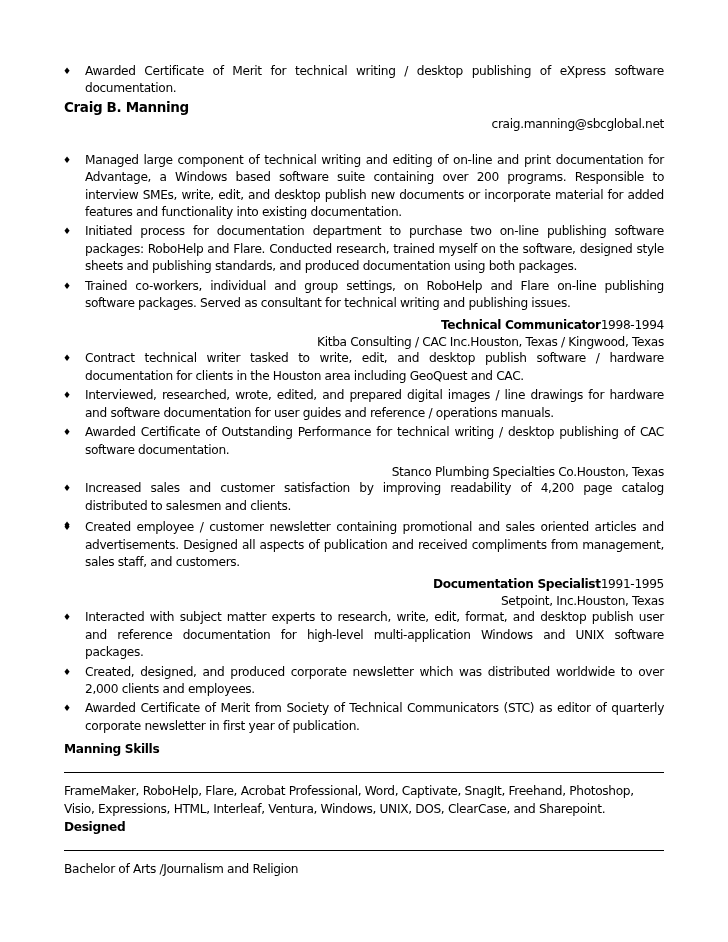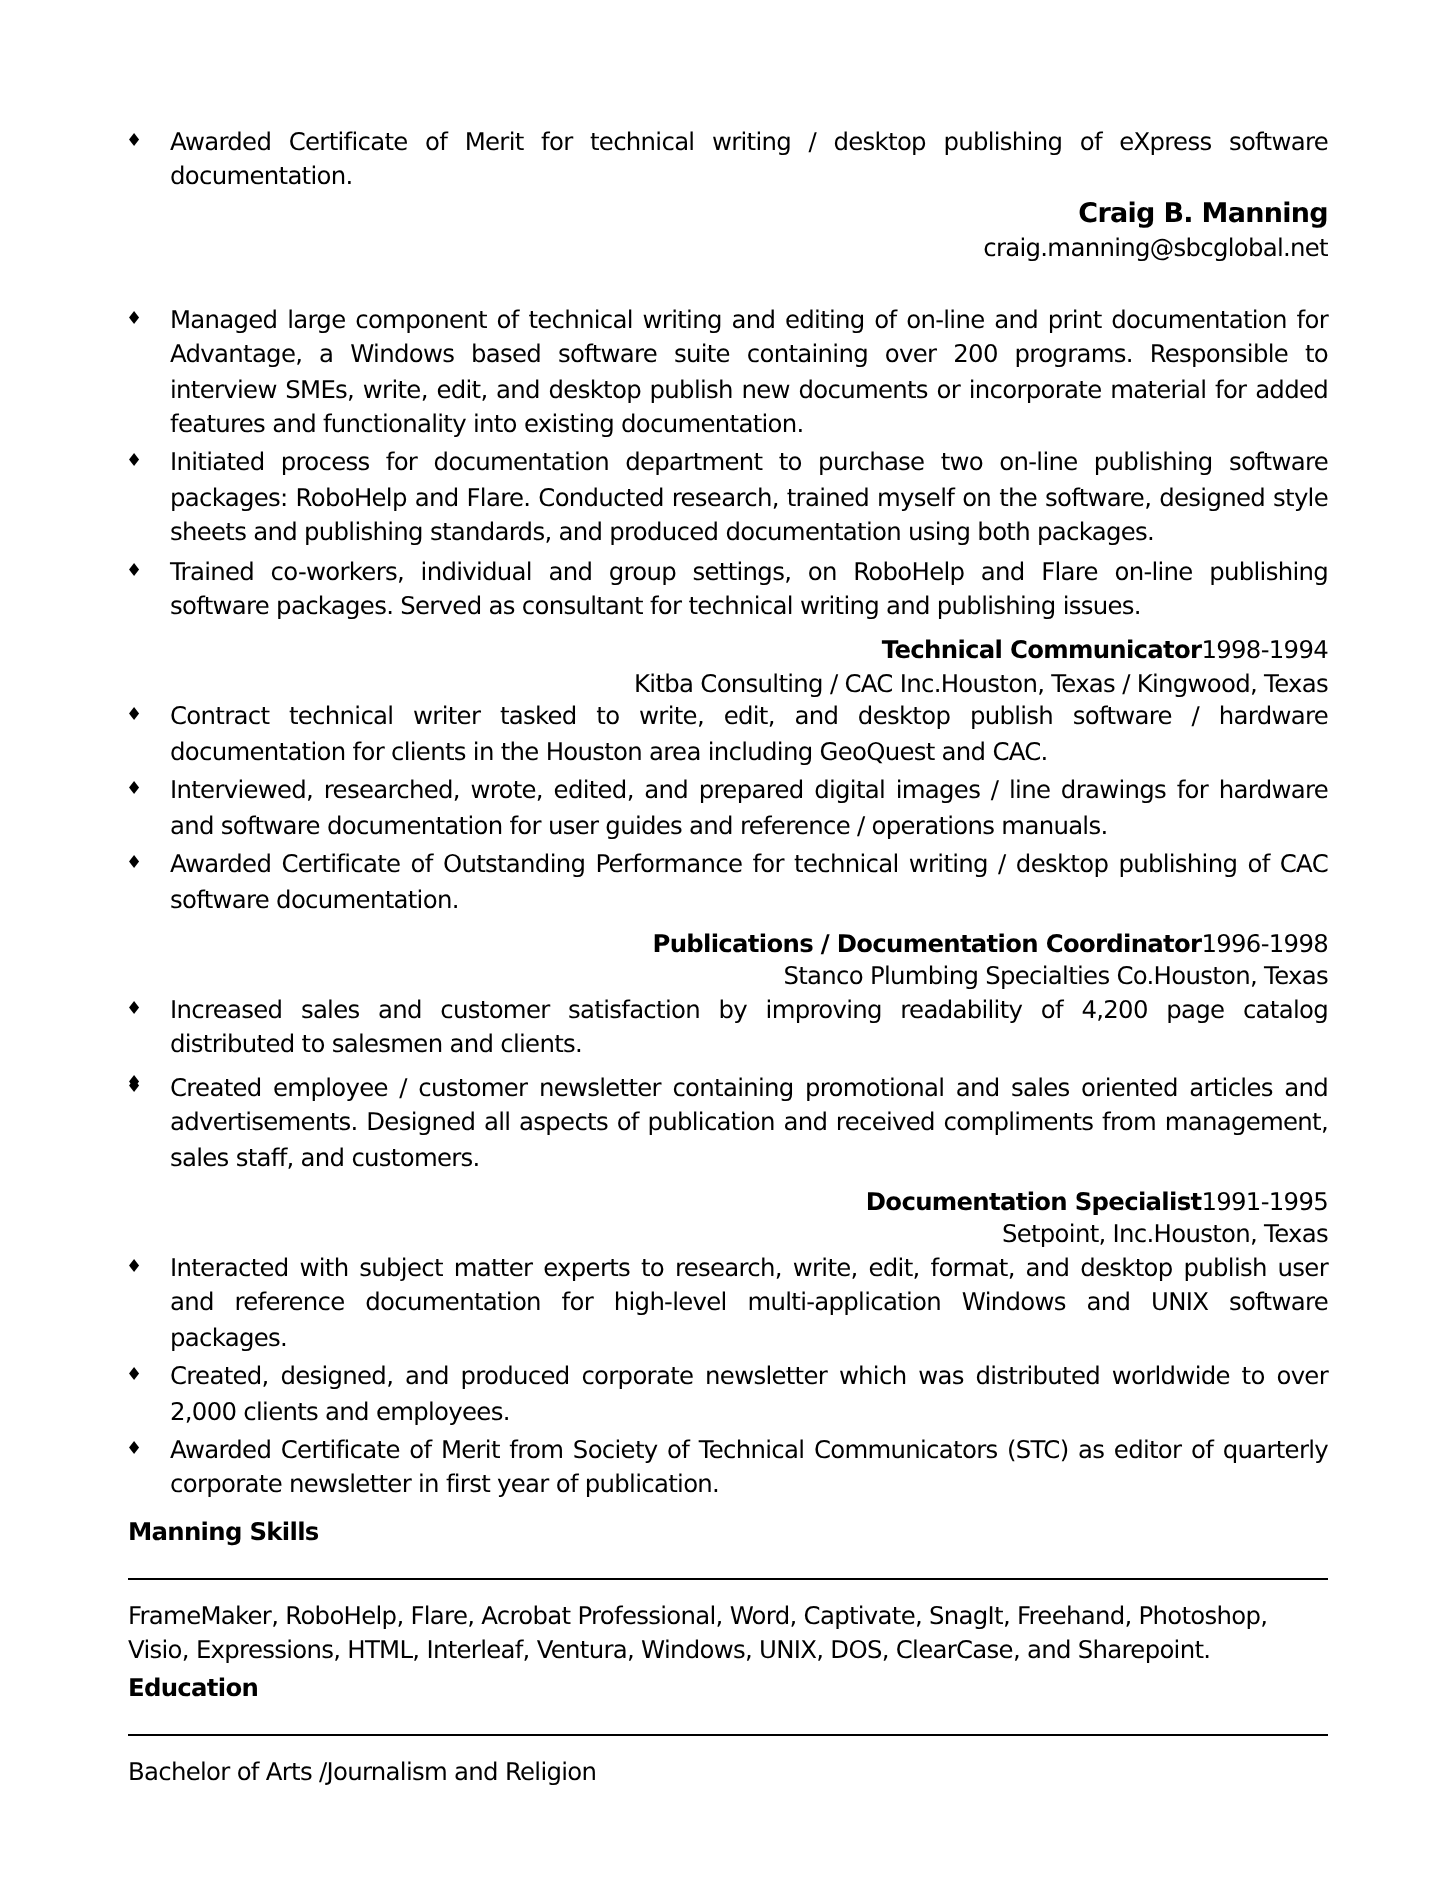--- a/index.html
+++ b/index.html
@@ -1,21 +1,21 @@
 <!DOCTYPE html>
 <html><head>
   <meta charset="utf-8">
   <style>
     html, body { margin:0; padding:0; background:#ffffff; }
     body { width:728px; height:942px; position:relative; overflow:hidden;
       font-family:"DejaVu Sans", sans-serif; color:#000; font-size:12.2px; letter-spacing:-0.35px; }
     .page { position:absolute; left:64px; top:0; width:600px; }
     .bullet { position:relative; padding-left:21px; line-height:17.4px; text-align:justify; }
     .bullet .dia { position:absolute; left:-1px; top:0; font-size:9px; }
-    .name { text-align:right; font-weight:bold; font-size:13.5px; line-height:18px; }
+    .name { text-align:left; font-weight:bold; font-size:13.5px; line-height:18px; }
     .email { text-align:right; line-height:16px; }
     .row { display:flex; justify-content:flex-end; line-height:16.5px; }
     .row .b { font-weight:bold; }
     .section { font-weight:bold; line-height:18px; }
     .rule { border-top:1.3px solid #000; }
     .plain { line-height:17.4px; }
   </style>
 </head>
 <body>
 
@@ -45,24 +45,20 @@
     <div class="bullet"><span class="dia">♦</span><span>Contract technical writer tasked to write, edit, and desktop publish software / hardware documentation for clients in the Houston area including GeoQuest and CAC.</span></div>
     <div style="height:2px"></div>
     <div class="bullet"><span class="dia">♦</span><span>Interviewed, researched, wrote, edited, and prepared digital images / line drawings for hardware and software documentation for user guides and reference / operations manuals.</span></div>
     <div style="height:2px"></div>
     <div class="bullet"><span class="dia">♦</span><span>Awarded Certificate of Outstanding Performance for technical writing / desktop publishing of CAC software documentation.</span></div>
   </div>
   <div style="height:5px"></div>
 
   <div>
     <div class="row">
-        <span class="b">Publications / Documentation Coordinator</span>
-        <span>1996-1998</span>
-      </div>
-    <div class="row">
         <span>Stanco Plumbing Specialties Co.</span>
         <span>Houston, Texas</span>
       </div>
     <div class="bullet"><span class="dia">♦</span><span>Increased sales and customer satisfaction by improving readability of 4,200 page catalog distributed to salesmen and clients.</span></div>
     <div style="height:2px"></div>
     <div class="bullet"><span class="dia">♦</span></div>
     <div style="height:2px"></div>
     <div class="bullet"><span class="dia">♦</span><span>Created employee / customer newsletter containing promotional and sales oriented articles and advertisements. Designed all aspects of publication and received compliments from management, sales staff, and customers.</span></div>
   </div>
   <div style="height:5px"></div>
@@ -82,18 +78,18 @@
     <div style="height:2px"></div>
     <div class="bullet"><span class="dia">♦</span><span>Awarded Certificate of Merit from Society of Technical Communicators (STC) as editor of quarterly corporate newsletter in first year of publication.</span></div>
   </div>
   <div style="height:5px"></div>
 
   <div class="section">Manning Skills</div>
   <div style="height:14px"></div>
   <div class="rule"></div>
   <div style="height:10px"></div>
   <div class="plain">FrameMaker, RoboHelp, Flare, Acrobat Professional, Word, Captivate, SnagIt, Freehand, Photoshop, Visio, Expressions, HTML, Interleaf, Ventura, Windows, UNIX, DOS, ClearCase, and Sharepoint.</div>
-  <div class="section">Education</div>
+  <div class="section">Designed</div>
   <div style="height:14px"></div>
   <div class="rule"></div>
   <div style="height:10px"></div>
   <div class="plain">Bachelor of Arts /Journalism and Religion</div>
 </div>
 
 </body></html>

